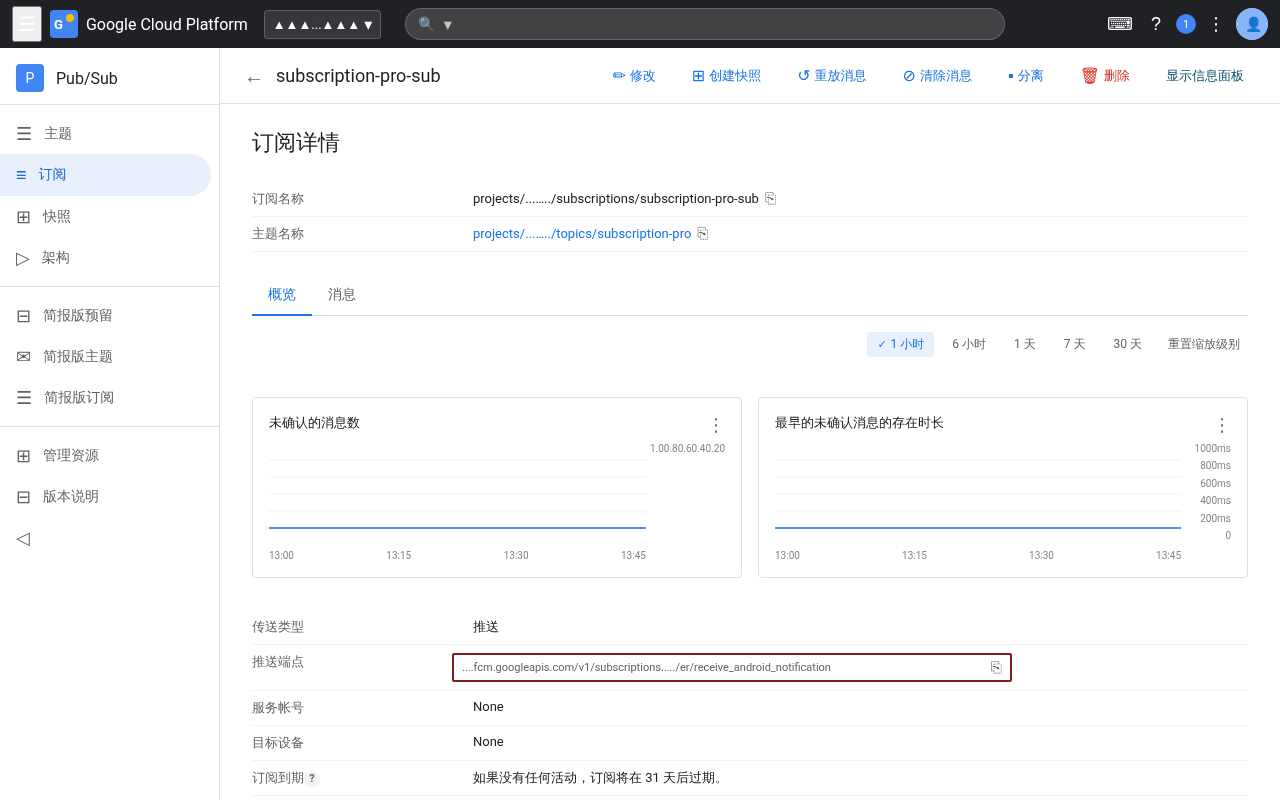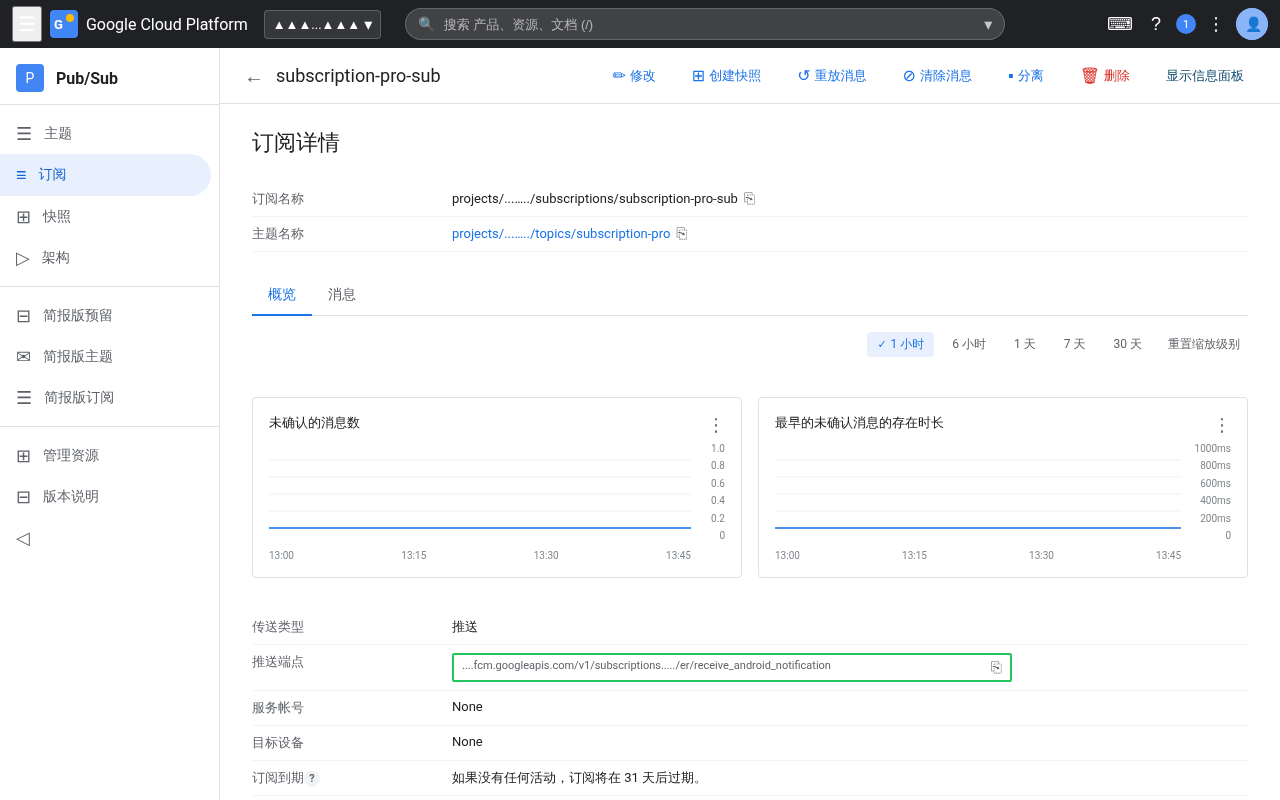--- a/index.html
+++ b/index.html
@@ -63,21 +63,21 @@
     }
     .sidebar-app-header {
       display: flex; align-items: center; gap: 12px;
       padding: 16px 16px 12px 16px;
       border-bottom: 1px solid #e0e0e0;
     }
     .sidebar-app-icon {
       width: 28px; height: 28px; background: #4285f4; border-radius: 4px;
       display: flex; align-items: center; justify-content: center; color: #fff; font-size: 14px;
     }
-    .sidebar-app-title { font-size: 16px; font-weight: 700; color: #202124; }
+    .sidebar-app-title { font-size: 16px; font-weight: 400; color: #202124; }
     .sidebar-item {
       display: flex; align-items: center; gap: 12px;
       padding: 10px 16px; cursor: pointer; color: #5f6368; font-size: 14px;
       border-radius: 0 24px 24px 0; margin-right: 8px;
     }
     .sidebar-item.active { background: #e8f0fe; color: #1967d2; }
     .sidebar-item.active .sidebar-icon { color: #1967d2; }
     .sidebar-icon { font-size: 18px; color: #5f6368; }
     .sidebar-divider { height: 1px; background: #e0e0e0; margin: 8px 0; }
     .sidebar-section { padding: 8px 0; }
@@ -116,21 +116,21 @@
     .page-title { font-size: 22px; font-weight: 400; color: #202124; margin-bottom: 24px; }
 
     
     .detail-table { margin-bottom: 24px; }
     .detail-row {
       display: grid; grid-template-columns: 200px 1fr;
       padding: 8px 0; border-bottom: 1px solid #f1f3f4;
       align-items: start;
     }
     .detail-label { color: #5f6368; font-size: 13px; padding-right: 32px; }
-    .detail-value { color: #202124; font-size: 13px; display: flex; align-items: center; gap: 6px; }
+    .detail-value { color: #202124; font-size: 13px; display: flex; align-items: center; gap: 6px; margin-left: 21px; }
     .detail-value a { color: #1a73e8; text-decoration: none; }
     .copy-icon { cursor: pointer; color: #5f6368; font-size: 14px; }
 
     
     .tabs { display: flex; border-bottom: 1px solid #e0e0e0; margin-bottom: 16px; }
     .tab {
       padding: 10px 16px; font-size: 14px; color: #5f6368;
       cursor: pointer; border-bottom: 2px solid transparent;
       margin-bottom: -1px;
       text-align: center;
@@ -168,24 +168,24 @@
     .chart-menu { color: #5f6368; cursor: pointer; font-size: 18px; }
     .chart-svg { width: 100%; height: 100%; }
     .chart-x-labels {
       display: flex; justify-content: space-between;
       font-size: 10px; color: #80868b; margin-top: 4px;
     }
 
     
     .section-details { margin-top: 8px; }
     .detail-value-box {
-      border: 2px solid #22c55e; padding: 4px 8px; border-radius: 2px;
+      border: 2px solid #7f1d1d; padding: 4px 8px; border-radius: 2px;
       font-size: 12px; color: #202124; background: #fff;
       max-width: 560px; overflow: hidden; text-overflow: ellipsis; white-space: nowrap;
-      display: flex; align-items: flex-start; gap: 4px;
+      display: flex; align-items: center; gap: 4px;
     }
     .detail-value-box .endpoint-text {
       flex: 1; overflow: hidden; text-overflow: ellipsis; white-space: nowrap;
       font-size: 11px; color: #5f6368;
     }
     .help-icon {
       display: inline-flex; align-items: center; justify-content: center;
       width: 16px; height: 16px; border-radius: 50%;
       background: #f1f3f4; color: #5f6368; font-size: 11px; cursor: pointer;
       font-weight: bold;
@@ -203,21 +203,20 @@
       <circle cx="20" cy="8" r="4" fill="#fbbc04"></circle>
     </svg>
     <span>Google Cloud Platform</span>
   </div>
   <div class="project-selector">
     <span>▲▲▲...▲▲▲</span>
     <span class="chevron">▾</span>
   </div>
   <div class="search-bar">
     <span class="search-icon">🔍</span>
-    <input type="text" placeholder="搜索 产品、资源、文档 (/)" style="">
     <span class="search-dropdown">▾</span>
   </div>
   <div class="nav-icons">
     <button class="nav-icon-btn">⌨</button>
     <button class="nav-icon-btn">?</button>
     <div class="nav-badge">1</div>
     <button class="nav-icon-btn">⋮</button>
     <div class="avatar">
       <svg width="32" height="32">
           <circle cx="16" cy="16" r="16" fill="#8ab4f8"></circle>
@@ -360,21 +359,21 @@
               <line x1="0" y1="17" x2="400" y2="17" stroke="#e0e0e0" stroke-width="0.5"></line>
               <polyline points="0,85 50,85 100,85 150,85 200,85 250,85 300,85 350,85 400,85" fill="none" stroke="#1a73e8" stroke-width="1.5"></polyline>
             </svg>
             <div class="chart-x-labels">
               <span>13:00</span>
               <span>13:15</span>
               <span>13:30</span>
               <span>13:45</span>
             </div>
           </div>
-          <div style="display:flex; flex-direction:column; justify-content:space-between; font-size:10px; color:#80868b; padding-bottom:20px; min-width:30px; text-align:right;">
+          <div style="display:flex; flex-direction:row; justify-content:space-between; font-size:10px; color:#80868b; padding-bottom:20px; min-width:30px; text-align:right;">
             <span>1.0</span>
             <span>0.8</span>
             <span>0.6</span>
             <span>0.4</span>
             <span>0.2</span>
             <span>0</span>
           </div>
         </div>
       </div>
 

